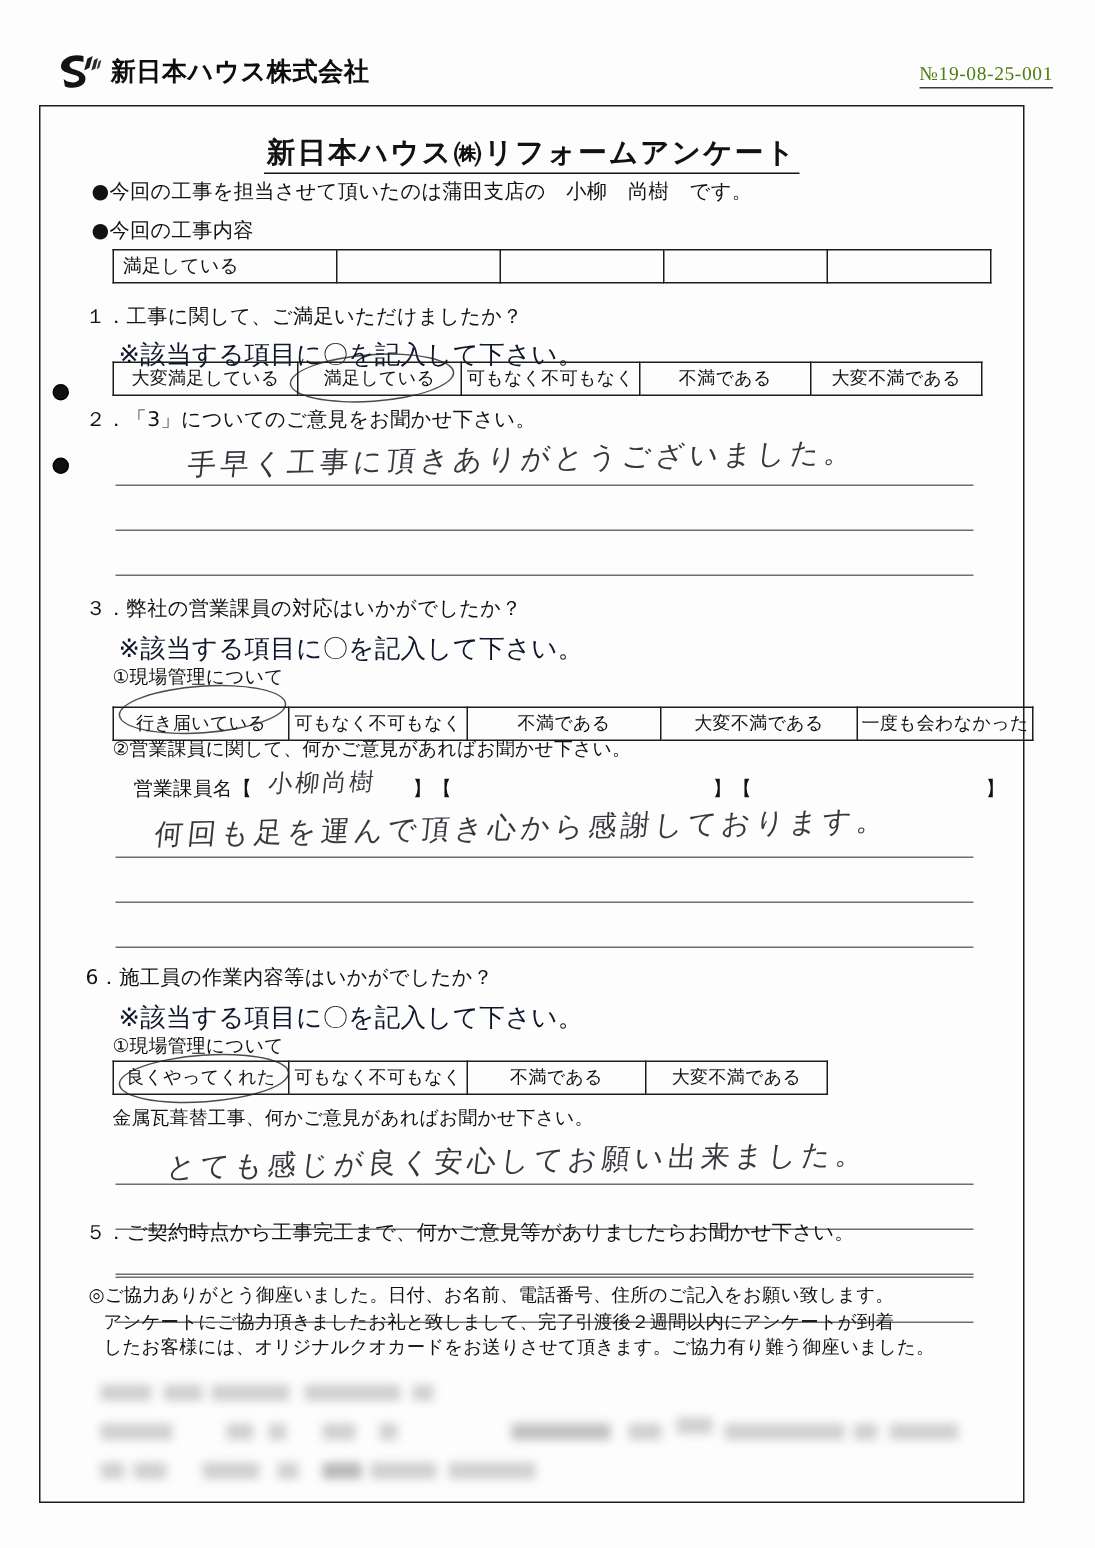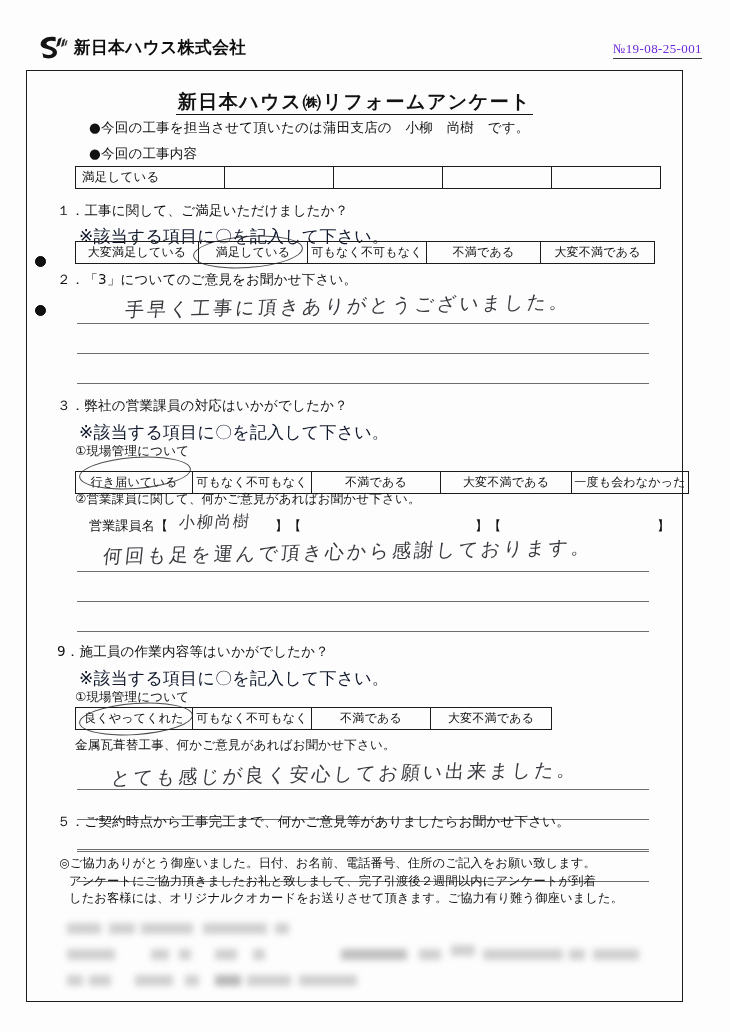--- a/index.html
+++ b/index.html
@@ -29,21 +29,21 @@
   .logo-mark { width: 30px; height: 26px; display: block; }
   .logo-text {
     font-family: "DejaVu Sans", "Liberation Sans", sans-serif;
     font-size: 17px; font-weight: bold; letter-spacing: .5px;
     color: #0d0d0d; white-space: nowrap;
     transform: scaleX(0.98);
   }
   .doc-no {
     position: absolute; right: 28px; top: 41px;
     font-family: "Liberation Serif", serif;
-    font-size: 13px; color: #6d28d9;
+    font-size: 13px; color: #4d7c0f;
     border-bottom: 1px solid #3a3a3a;
     padding-bottom: 1px; letter-spacing: .4px;
     white-space: nowrap;
   }
 
   
   .frame {
     position: absolute; left: 26px; top: 70px;
     width: 657px; height: 932px;
     border: 1.5px solid #1d1d1d;
@@ -68,21 +68,20 @@
     font-size: 19px; font-weight: bold; letter-spacing: 1.5px;
   }
   .title span {
     border-bottom: 1.6px solid #141414;
     padding: 0 2px 2px 2px;
   }
   .bullet-line {
     position: absolute; left: 34px;
     font-size: 13.5px; letter-spacing: .2px;
     white-space: nowrap;
-    margin-left: 28px;
   }
   .qline {
     position: absolute; left: 30px;
     font-size: 13.5px; letter-spacing: .2px;
     white-space: nowrap;
   }
   .note {
     position: absolute; left: 52px;
     font-size: 17px; letter-spacing: .2px;
     white-space: nowrap;
@@ -256,21 +255,21 @@
     <div class="subhead jp" style="left:248px; top:446px; font-size:13px;">】【</div>
     <div class="subhead jp" style="left:448px; top:446px; font-size:13px;">】【</div>
     <div class="subhead jp" style="left:630px; top:446px; font-size:13px;">】</div>
 
     <div class="hand" style="left:76px; top:468px;">何回も足を運んで頂き心から感謝しております。</div>
 
     <div class="rule" style="left:50px; top:500px; width:572px;"></div>
     <div class="rule" style="left:50px; top:530px; width:572px;"></div>
     <div class="rule" style="left:50px; top:560px; width:572px;"></div>
 
-    <div class="qline jp" style="top:572px;">9．施工員の作業内容等はいかがでしたか？</div>
+    <div class="qline jp" style="top:572px;">6．施工員の作業内容等はいかがでしたか？</div>
     <div class="note jp" style="top:596px;">※該当する項目に〇を記入して下さい。</div>
     <div class="subhead jp" style="top:618px;">①現場管理について</div>
 
     <table class="tbl" style="left:48px; top:636px; width:472px;">
       <tbody>
           <tr>
         <td style="width:116px;">良くやってくれた</td>
         <td style="width:118px;">可もなく不可もなく</td>
         <td style="width:118px;">不満である</td>
         <td style="width:120px;">大変不満である</td>

